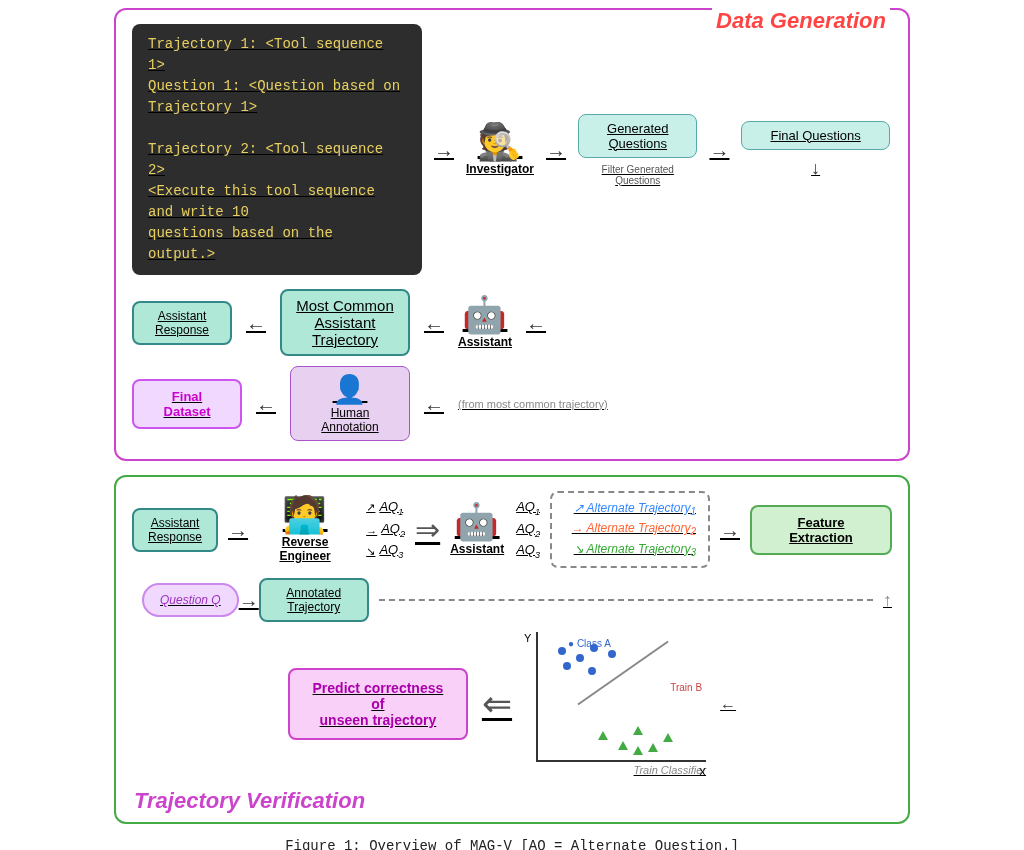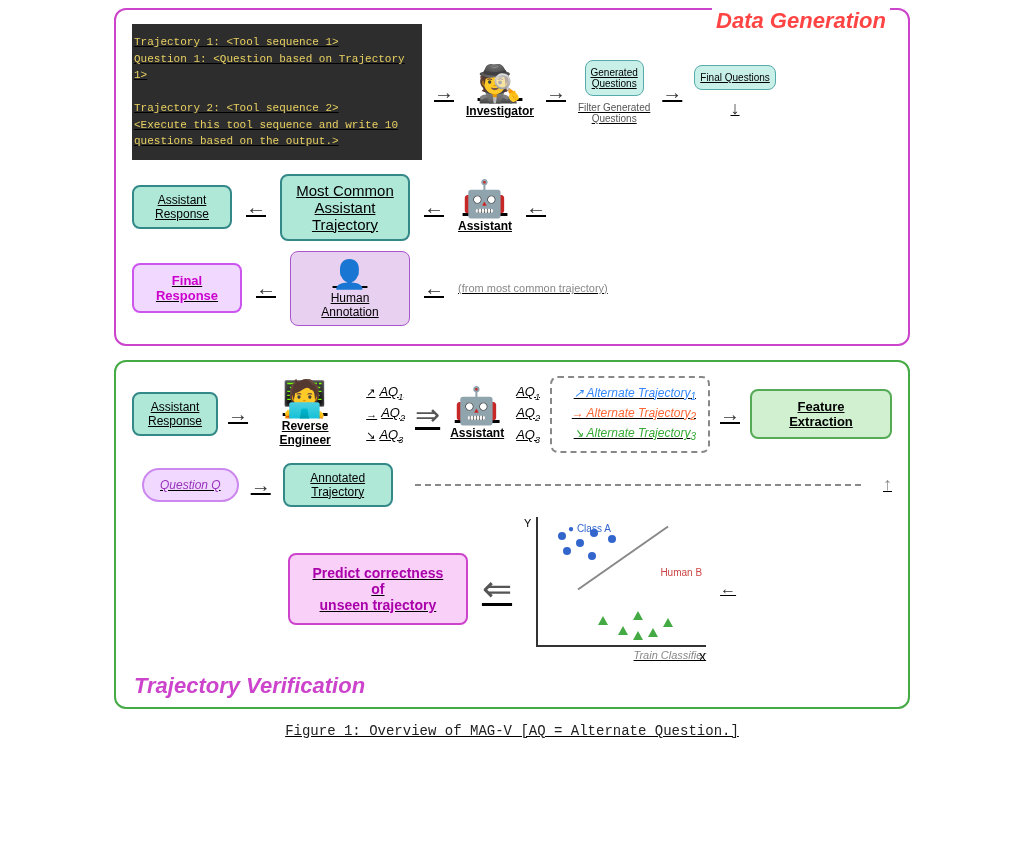--- a/index.html
+++ b/index.html
@@ -54,46 +54,46 @@
       left: 18px;
       font-size: 22px;
       font-style: italic;
       color: #cc44cc;
       font-weight: bold;
     }
 
     
     .code-box {
       background: #2d2d2d;
-      border-radius: 0;
-      padding: 10px 2px;
+      border-radius: 8px;
+      padding: 10px 16px;
       width: 290px;
       min-height: 110px;
       color: #e8d060;
       font-family: 'Courier New', monospace;
-      font-size: 11px;
+      font-size: 14px;
       line-height: 1.5;
     }
 
     
     .arrow-right {
       display: inline-block;
       font-size: 20px;
       color: #333;
       line-height: 1;
     }
 
     
     .box-teal {
       background: #c8f0e8;
       border: 1.5px solid #55aaaa;
       border-radius: 8px;
-      padding: 6px 5px;
-      text-align: center;
-      font-size: 10px;
+      padding: 6px 28px;
+      text-align: center;
+      font-size: 13px;
       font-weight: 500;
     }
 
     .box-teal-dark {
       background: #b0e8d8;
       border: 2px solid #338888;
       border-radius: 8px;
       padding: 6px 14px;
       text-align: center;
       font-size: 13px;
@@ -286,21 +286,20 @@
     .tv-top {
       display: flex;
       align-items: center;
       gap: 10px;
       margin-bottom: 10px;
     }
 
     .tv-bottom {
       display: flex;
       align-items: center;
-      gap: 12px;
       margin-top: 6px;
     }
 
     .branch-line {
       display: flex;
       align-items: center;
       gap: 4px;
     }
 
     
@@ -381,21 +380,21 @@
 
       <div style="width:50px;"></div>
 
       <div style="display:flex; flex-direction:column; align-items:center; margin-left:auto; gap:8px;">
         
       </div>
     </div>
 
     <div style="display:flex; align-items:center; gap:14px; margin-top:10px; margin-left:0;">
       <div class="box-purple-bold" style="width:110px; font-size:13px;">
-        <span>Final Response</span>
+        <span>Final Dataset</span>
       </div>
 
       <span class="arrow-right">←</span>
 
       <div class="box-purple" style="width:120px;">
         <div style="font-size:28px; text-align:center;">👤</div>
         <div style="font-size:12px; text-align:center;">Human
 Annotation</div>
       </div>
 
@@ -491,21 +490,21 @@
         <span>Predict correctness of<br>unseen trajectory</span>
       </div>
 
       <div class="big-arrow-left">⇐</div>
 
       <div style="position:relative;">
         <div class="scatter-container">
 
           <div style="position:absolute; top:6px; left:30px; font-size:10px; color:#3366cc;">● Class A</div>
 
-          <div style="position:absolute; top:50px; right:4px; font-size:10px; color:#cc4444;">Human B</div>
+          <div style="position:absolute; top:50px; right:4px; font-size:10px; color:#cc4444;">Train B</div>
 
           <div class="dot-blue" style="top:15px; left:20px;"></div>
           <div class="dot-blue" style="top:22px; left:38px;"></div>
           <div class="dot-blue" style="top:12px; left:52px;"></div>
           <div class="dot-blue" style="top:30px; left:25px;"></div>
           <div class="dot-blue" style="top:35px; left:50px;"></div>
           <div class="dot-blue" style="top:18px; left:70px;"></div>
 
           <div class="tri-green" style="bottom:20px; left:60px;"></div>
           <div class="tri-green" style="bottom:10px; left:80px;"></div>

